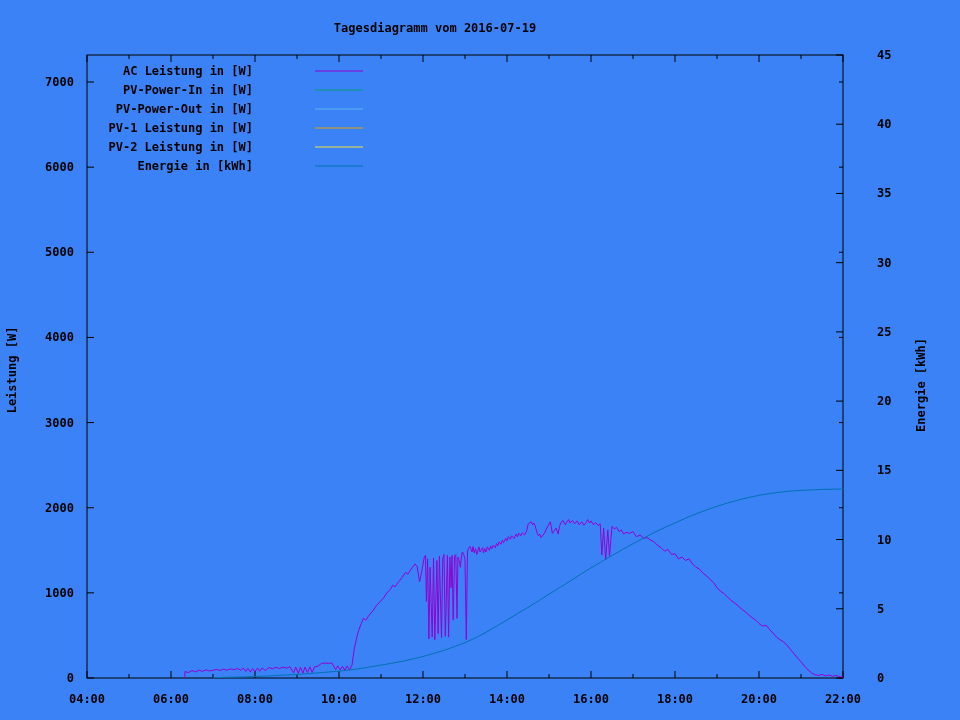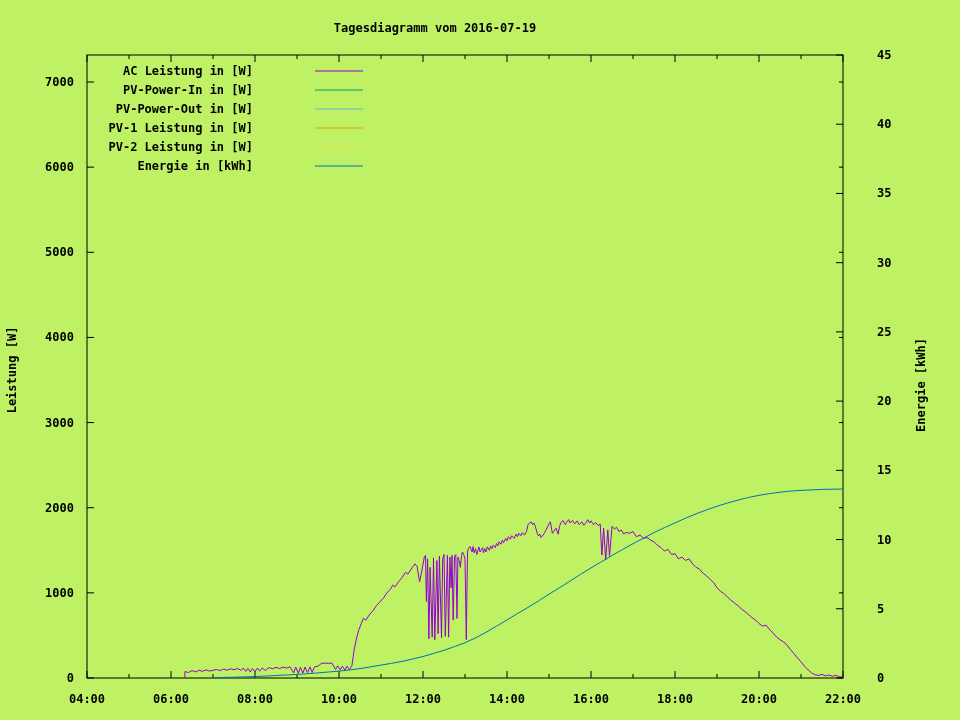--- a/index.html
+++ b/index.html
@@ -1,16 +1,16 @@
 <!DOCTYPE html>
 <html><head>
 <meta charset="utf-8">
 <style>
   html,body{margin:0;padding:0;background:#fff;}
-  .stage{position:relative;width:960px;height:720px;background:#bef264;overflow:hidden;}
+  .stage{position:relative;width:960px;height:720px;background:#3b82f6;overflow:hidden;}
   svg text{
     font-family:"DejaVu Sans Mono", monospace;
     font-size:12px;
     font-weight:bold;
     fill:#000;
   }
   polyline{fill:none;stroke-width:1;}
   line{stroke:#000;stroke-width:1;}
   .border{fill:none;stroke:#000;stroke-width:1;}
 </style>

